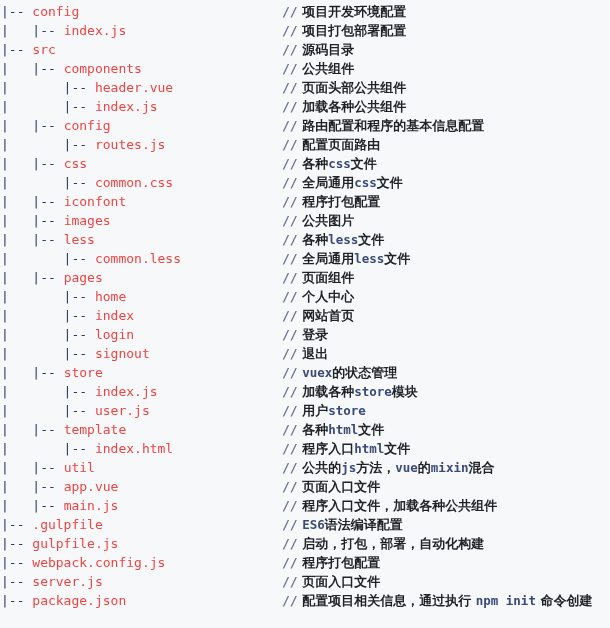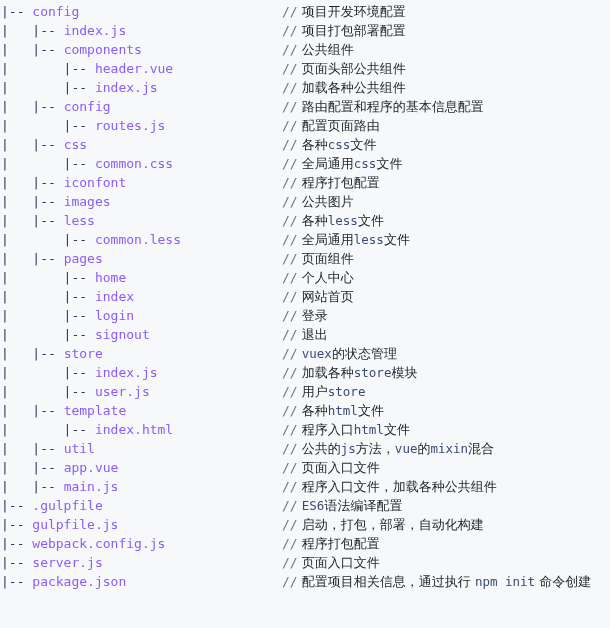--- a/index.html
+++ b/index.html
@@ -30,46 +30,48 @@
     font-family: "DejaVu Sans Mono", "Liberation Mono", monospace;
     font-size: 13px;
     color: #24292e;
     white-space: pre;
     overflow: hidden;
   }
   .tree-path .branch {
     color: #2b3a67;
   }
   .tree-path .nodename {
-    color: #8b5cf6;
+    color: #ef4444;
     text-align: center;
   }
   .tree-comment {
     flex: 1 1 auto;
     font-family: "DejaVu Sans", "Liberation Sans", sans-serif;
     font-size: 13px;
     color: #1f2328;
     white-space: pre;
+    font-weight: bold;
   }
   .tree-comment .slashes {
     font-family: "DejaVu Sans Mono", "Liberation Mono", monospace;
     color: #6a7694;
   }
   .tree-comment .code {
     font-family: "DejaVu Sans Mono", "Liberation Mono", monospace;
     color: #3b4a7a;
     font-size: 12.5px;
   }
 </style>
 </head>
 <body>
 
 <div id="tree-listing">
     <div class="tree-line"><div class="tree-path"><span class="branch">|-- </span><span class="nodename">config</span></div><div class="tree-comment"><span class="slashes">//</span> <span class="plain">项目开发环境配置</span></div></div>
     <div class="tree-line"><div class="tree-path"><span class="branch">|   |-- </span><span class="nodename">index.js</span></div><div class="tree-comment"><span class="slashes">//</span> <span class="plain">项目打包部署配置</span></div></div>
+    <div class="tree-line"><div class="tree-path"><span class="branch">|-- </span><span class="nodename">src</span></div><div class="tree-comment"><span class="slashes">//</span> <span class="plain">源码目录</span></div></div>
     <div class="tree-line"><div class="tree-path"><span class="branch">|   |-- </span><span class="nodename">components</span></div><div class="tree-comment"><span class="slashes">//</span> <span class="plain">公共组件</span></div></div>
     <div class="tree-line"><div class="tree-path"><span class="branch">|       |-- </span><span class="nodename">header.vue</span></div><div class="tree-comment"><span class="slashes">//</span> <span class="plain">页面头部公共组件</span></div></div>
     <div class="tree-line"><div class="tree-path"><span class="branch">|       |-- </span><span class="nodename">index.js</span></div><div class="tree-comment"><span class="slashes">//</span> <span class="plain">加载各种公共组件</span></div></div>
     <div class="tree-line"><div class="tree-path"><span class="branch">|   |-- </span><span class="nodename">config</span></div><div class="tree-comment"><span class="slashes">//</span> <span class="plain">路由配置和程序的基本信息配置</span></div></div>
     <div class="tree-line"><div class="tree-path"><span class="branch">|       |-- </span><span class="nodename">routes.js</span></div><div class="tree-comment"><span class="slashes">//</span> <span class="plain">配置页面路由</span></div></div>
     <div class="tree-line"><div class="tree-path"><span class="branch">|   |-- </span><span class="nodename">css</span></div><div class="tree-comment"><span class="slashes">//</span> <span class="plain">各种</span><span class="code">css</span><span class="plain">文件</span></div></div>
     <div class="tree-line"><div class="tree-path"><span class="branch">|       |-- </span><span class="nodename">common.css</span></div><div class="tree-comment"><span class="slashes">//</span> <span class="plain">全局通用</span><span class="code">css</span><span class="plain">文件</span></div></div>
     <div class="tree-line"><div class="tree-path"><span class="branch">|   |-- </span><span class="nodename">iconfont</span></div><div class="tree-comment"><span class="slashes">//</span> <span class="plain">程序打包配置</span></div></div>
     <div class="tree-line"><div class="tree-path"><span class="branch">|   |-- </span><span class="nodename">images</span></div><div class="tree-comment"><span class="slashes">//</span> <span class="plain">公共图片</span></div></div>
     <div class="tree-line"><div class="tree-path"><span class="branch">|   |-- </span><span class="nodename">less</span></div><div class="tree-comment"><span class="slashes">//</span> <span class="plain">各种</span><span class="code">less</span><span class="plain">文件</span></div></div>

